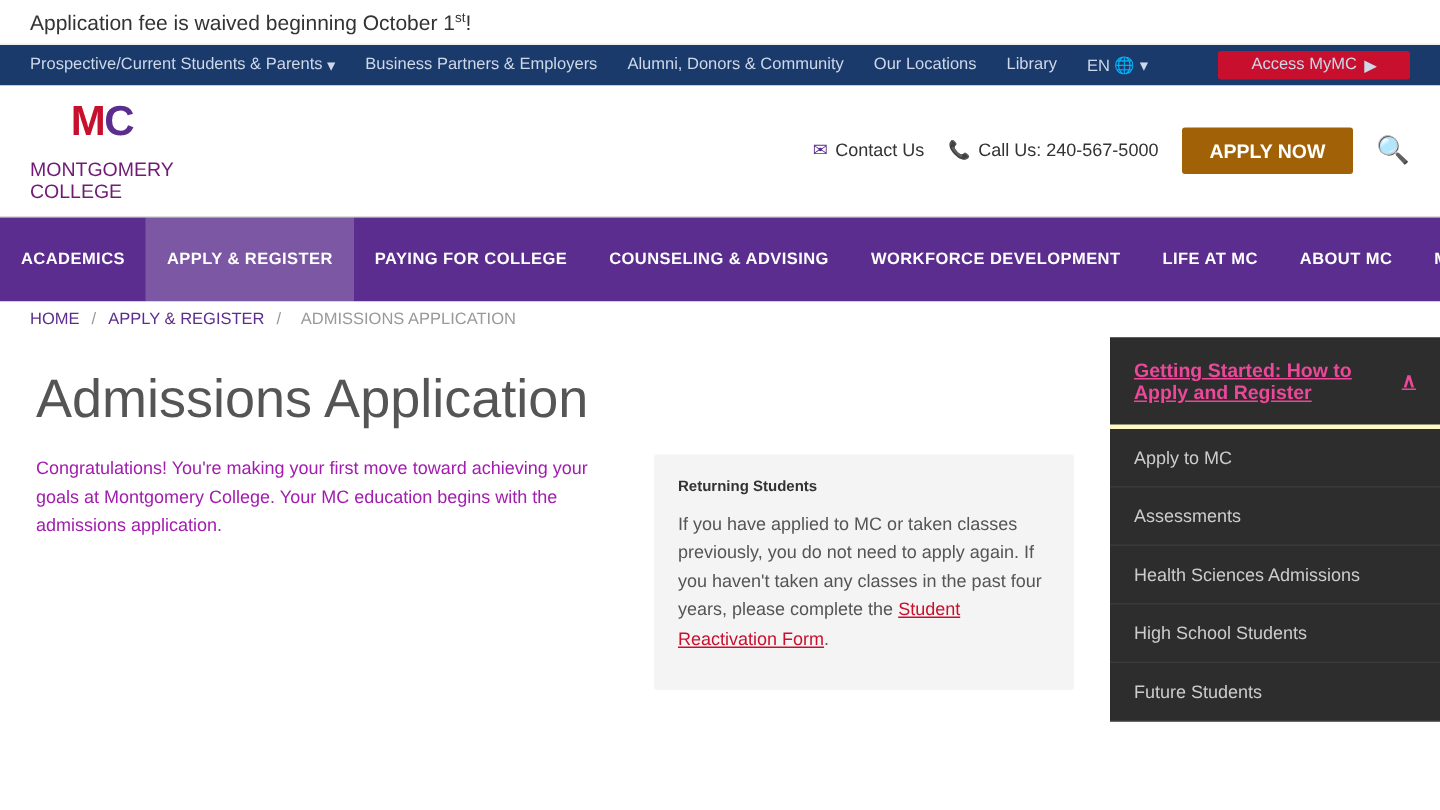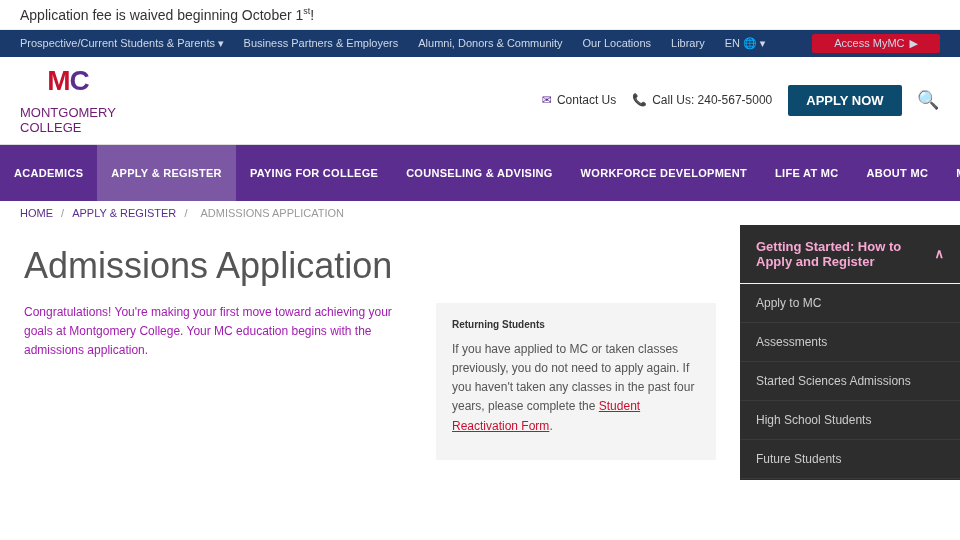--- a/index.html
+++ b/index.html
@@ -53,21 +53,21 @@
       font-weight: 900;
       color: #5b2d8e;
       letter-spacing: -1px;
     }
     .logo-mc span { color: #c8102e; }
     .logo-text { font-size: 13px; font-weight: 400; color: #701a75; line-height: 1.2; }
     .header-actions { display: flex; align-items: center; gap: 16px; }
     .header-actions .contact-item { display: flex; align-items: center; gap: 5px; font-size: 12px; color: #333; }
     .header-actions .contact-icon { color: #5b2d8e; }
     .apply-btn {
-      background: #0c4a6e;
+      background: #a16207;
       color: #fff;
       border: none;
       padding: 8px 18px;
       font-size: 13px;
       font-weight: 700;
       cursor: pointer;
       border-radius: 2px;
     }
     .search-icon-btn { background: none; border: none; cursor: pointer; font-size: 18px; color: #333; }
 
@@ -134,25 +134,26 @@
     .sidebar-panel {
       width: 220px;
       background: #2d2d2d;
       color: #fff;
     }
     .sidebar-header {
       background: #2d2d2d;
       padding: 14px 16px;
       font-size: 13px;
       font-weight: 700;
-      color: #f9a8d4;
+      color: #ec4899;
       display: flex;
       align-items: center;
       justify-content: space-between;
-      border-bottom: 1px solid #fef9c3;
+      border-bottom: 3px solid #fef9c3;
+      text-decoration: underline;
     }
     .sidebar-item {
       padding: 12px 16px;
       font-size: 12px;
       color: #ccc;
       cursor: pointer;
       border-bottom: 1px solid #3a3a3a;
     }
     .sidebar-item:first-child {
       color: #fff;
@@ -266,17 +267,17 @@
     </div>
   </div>
 
   <div class="sidebar-panel">
     <div class="sidebar-header">
       <span>Getting Started: How to Apply and Register</span>
       <span>∧</span>
     </div>
     <div class="sidebar-item">Apply to MC</div>
     <div class="sidebar-item">Assessments</div>
-    <div class="sidebar-item">Started Sciences Admissions</div>
+    <div class="sidebar-item">Health Sciences Admissions</div>
     <div class="sidebar-item">High School Students</div>
     <div class="sidebar-item">Future Students</div>
   </div>
 </div>
 
 </body></html>

